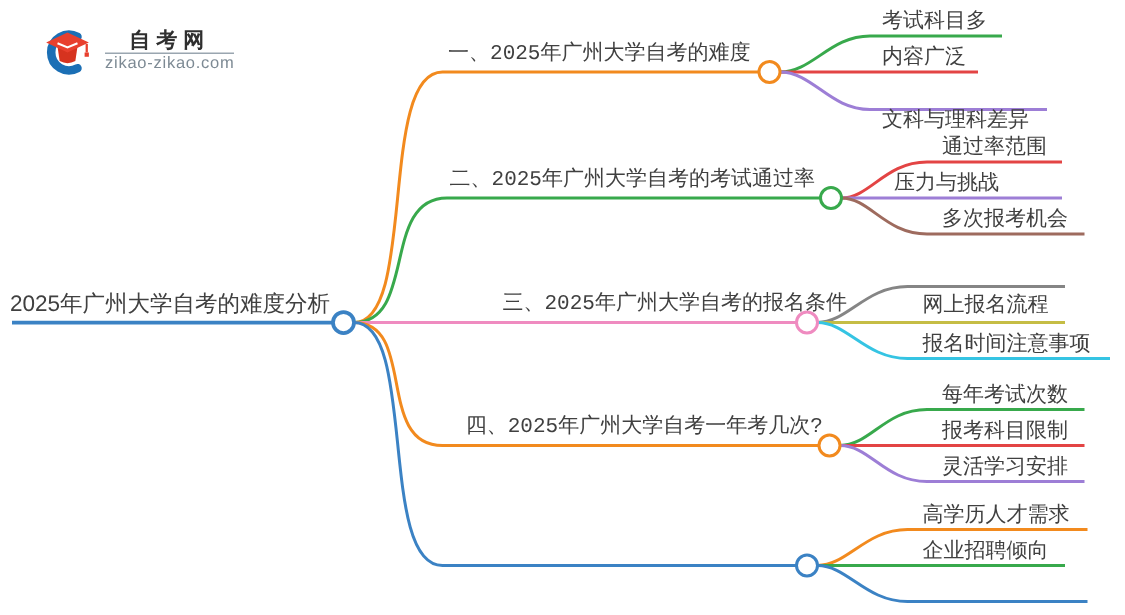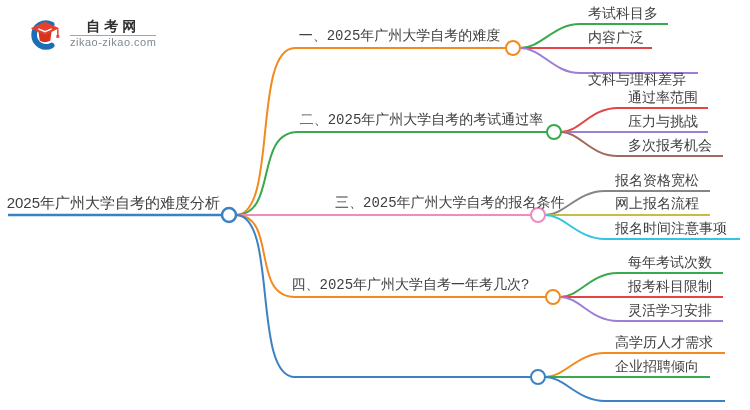--- a/index.html
+++ b/index.html
@@ -83,31 +83,30 @@
     <circle cx="538" cy="215" r="7" fill="#ffffff" stroke-width="2" stroke="#ef8bc0"></circle>
     <circle cx="553" cy="297" r="7" fill="#ffffff" stroke-width="2" stroke="#f28a1e"></circle>
     <circle cx="538" cy="377" r="7" fill="#ffffff" stroke-width="2" stroke="#3b82c4"></circle>
   </svg>
 
   <div class="label root-label" style="left:6px;top:192px;width:214px;">2025年广州大学自考的难度分析</div>
 
   <div class="label branch-label" style="left:293px;top:25px;width:213px;">一、2025年广州大学自考的难度</div>
   <div class="label branch-label" style="left:296px;top:109px;width:251px;">二、2025年广州大学自考的考试通过率</div>
   <div class="label branch-label" style="left:303px;top:192px;width:228px;margin-left:32px;">三、2025年广州大学自考的报名条件</div>
-  <div class="label branch-label" style="left:284px;top:274px;width:253px;">四、2025年广州大学自考一年考几次?</div>
+  <div class="label branch-label" style="left:303px;top:274px;width:253px;">四、2025年广州大学自考一年考几次?</div>
 
   <div class="label leaf-label" style="left:588px;top:2px;">考试科目多</div>
   <div class="label leaf-label" style="left:588px;top:26px;">内容广泛</div>
   <div class="label leaf-label" style="left:588px;top:51px;margin-top:17px;">文科与理科差异</div>
 
   <div class="label leaf-label" style="left:628px;top:86px;">通过率范围</div>
-  <div class="label leaf-label" style="left:628px;top:110px;">压力与挑战</div>
+  <div class="label leaf-label" style="left:596px;top:110px;">压力与挑战</div>
   <div class="label leaf-label" style="left:628px;top:134px;text-align:center;">多次报考机会</div>
 
-  <div class="label leaf-label" style="left:615px;top:169px;">报名资格宽松</div>
   <div class="label leaf-label" style="left:615px;top:193px;font-family:Liberation Serif, serif;">网上报名流程</div>
   <div class="label leaf-label" style="left:628px;top:251px;">每年考试次数</div>
 
   <div class="label leaf-label" style="left:615px;top:217px;">报名时间注意事项</div>
   <div class="label leaf-label" style="left:628px;top:275px;">报考科目限制</div>
   <div class="label leaf-label" style="left:628px;top:299px;">灵活学习安排</div>
 
   <div class="label leaf-label" style="left:615px;top:331px;">高学历人才需求</div>
   <div class="label leaf-label" style="left:615px;top:355px;">企业招聘倾向</div>
 

